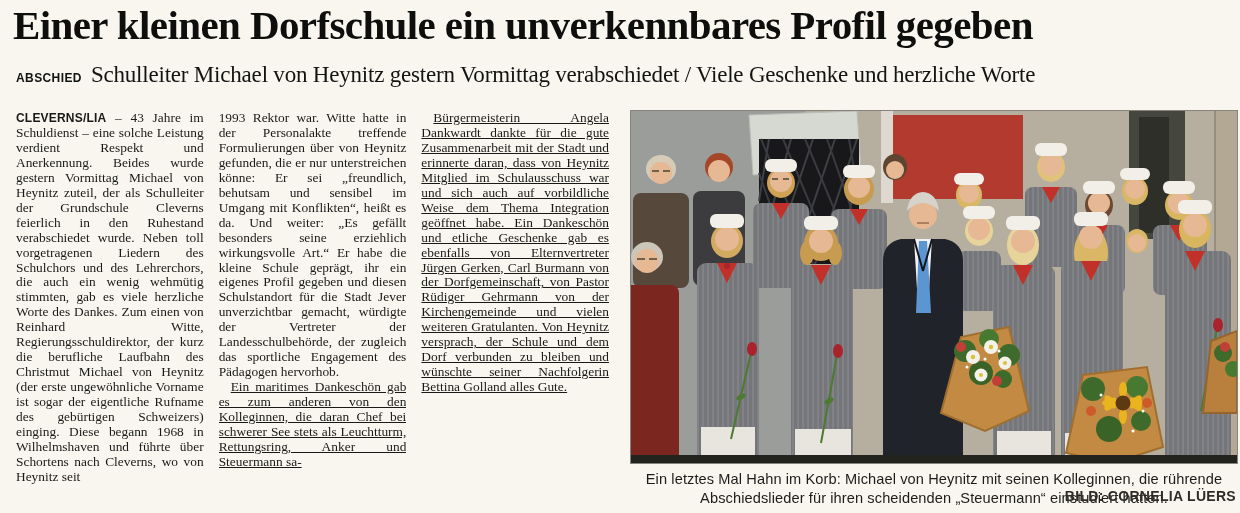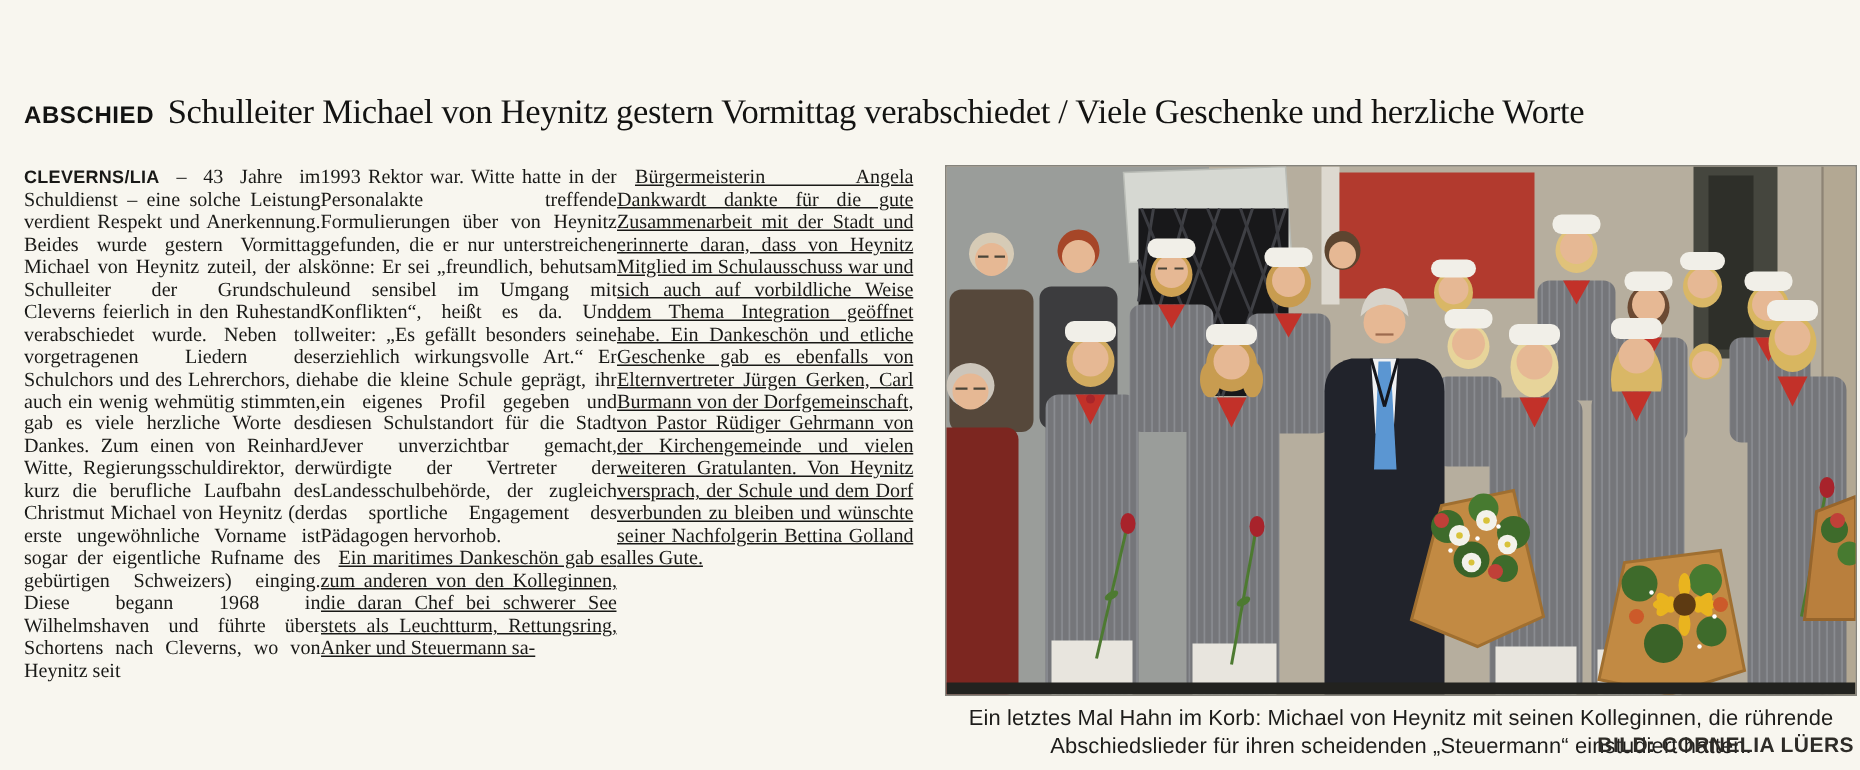--- a/index.html
+++ b/index.html
@@ -14,26 +14,26 @@
   body{background:var(--paper); font-family:"Liberation Serif","DejaVu Serif",serif; color:var(--ink);}
   .page{position:relative; width:1240px; height:513px; background:var(--paper);}
   .headline{
     position:absolute; left:13px; top:1px; width:1215px;
     font-size:41px; font-weight:700; letter-spacing:-0.6px; white-space:nowrap;
     color:#0e0e0d;
   }
   .subrow{position:absolute; left:16px; top:62px; width:1210px; white-space:nowrap;}
   .kicker{
     font-family:"Liberation Sans","DejaVu Sans",sans-serif;
-    font-weight:700; font-size:16px; letter-spacing:0.4px; margin-right:9px;
+    font-weight:700; font-size:12px; letter-spacing:0.4px; margin-right:9px;
   }
   .subheadline{font-size:23px; letter-spacing:-0.2px;}
   .columns{
     position:absolute; left:16px; top:111px; width:593px; height:394px;
-    display:flex; 
+    display:flex; gap:15px;
   }
   .col{
     flex:1 1 0; overflow:hidden; text-align:justify;
     font-size:13.4px; line-height:14.95px; color:#191917;
     hyphens:none;
   }
   .col p{margin:0;}
   .col p.indent{text-indent:12px;text-decoration:underline;}
   .dateline{
     font-family:"Liberation Sans","DejaVu Sans",sans-serif;
@@ -53,20 +53,21 @@
   .credit{
     position:absolute; right:2px; bottom:2px;
     font-size:14px; font-weight:700; letter-spacing:0.3px; color:var(--creditcol);
   }
 </style>
 </head>
 <body>
 
 <div class="page">
 
+  <h1 class="headline">Einer kleinen Dorfschule ein unverkennbares Profil gegeben</h1>
 
   <div class="subrow">
     <span class="kicker">ABSCHIED</span><span class="subheadline">Schulleiter Michael von Heynitz gestern Vormittag verabschiedet / Viele Geschenke und herzliche Worte</span>
   </div>
 
   <div class="columns">
     <div class="col">
       <p>
         <span class="dateline">CLEVERNS/LIA</span>
         <span>– 43 Jahre im Schuldienst – eine solche Leistung verdient Respekt und Anerkennung. Beides wurde gestern Vormittag Michael von Heynitz zuteil, der als Schulleiter der Grundschule Cleverns feierlich in den Ruhestand verabschiedet wurde. Neben toll vorgetragenen Liedern des Schulchors und des Lehrerchors, die auch ein wenig wehmütig stimmten, gab es viele herzliche Worte des Dankes. Zum einen von Reinhard Witte, Regierungsschuldirektor, der kurz die berufliche Laufbahn des Christmut Michael von Heynitz (der erste ungewöhnliche Vorname ist sogar der eigentliche Rufname des gebürtigen Schweizers) einging. Diese begann 1968 in Wilhelmshaven und führte über Schortens nach Cleverns, wo von Heynitz seit</span>

